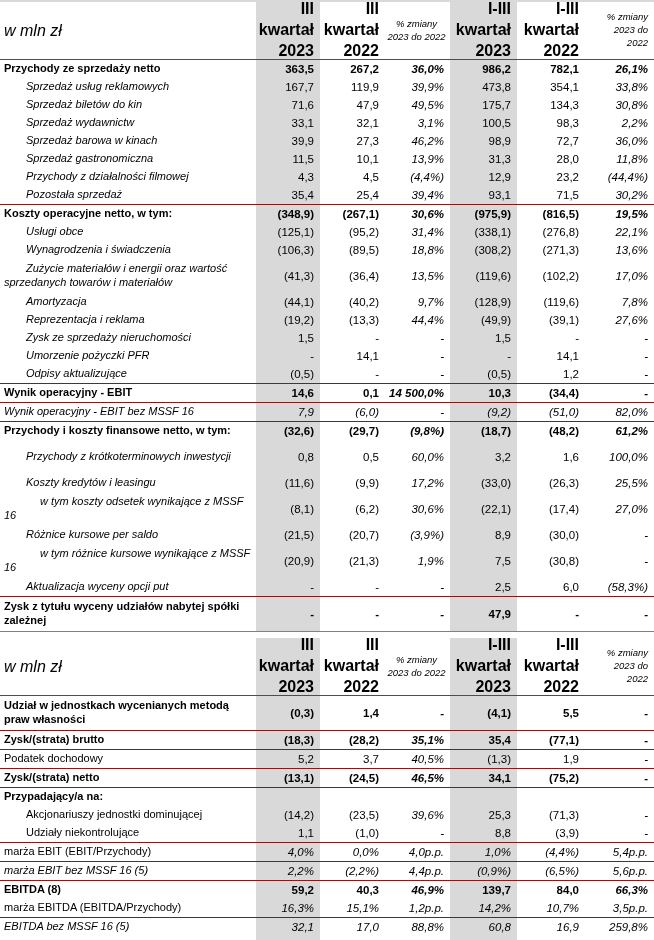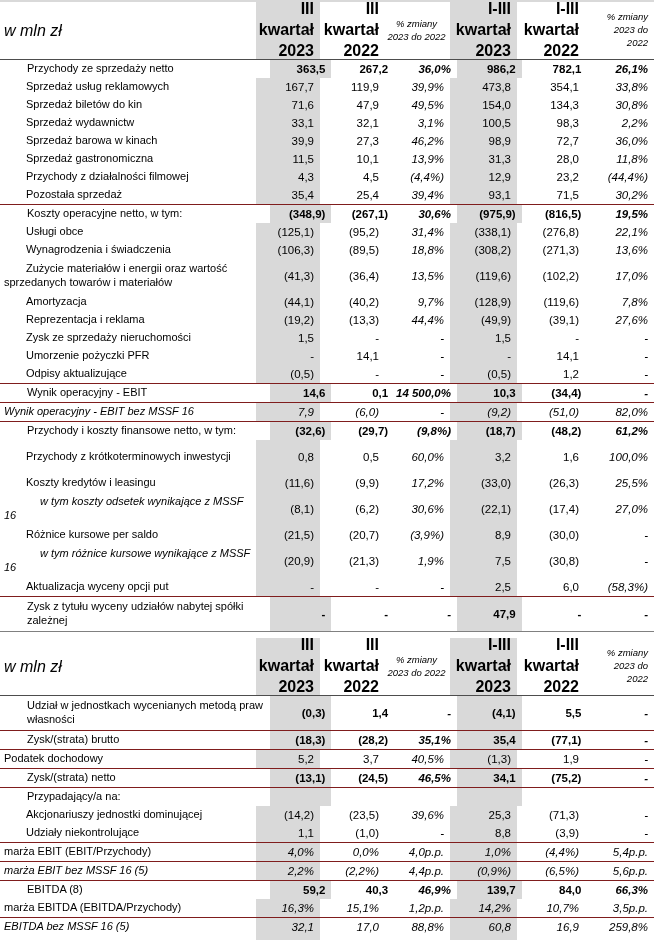--- a/index.html
+++ b/index.html
@@ -25,23 +25,23 @@
   .row.btop{border-top:1px solid #7f1d1d;}
   .lab{width:256px;box-sizing:border-box;padding-left:4px;line-height:1.25;
        display:flex;align-items:center;}
   .lab > span{display:block;width:100%;}
   .c{box-sizing:border-box;text-align:right;padding-right:6px;
      display:flex;align-items:center;justify-content:flex-end;font-size:11.5px;}
   .c.pct{font-style:italic;}
   .w1{width:64px;}.w2{width:65px;}.w3{width:65px;}
   .w4{width:67px;}.w5{width:68px;}.w6{width:69px;}
   
-  .row.section .lab{font-weight:normal;margin-left:23px;}
+  .row.section .lab{font-weight:bold;}
   .row.section .c{font-weight:bold;}
-  .row.sub .lab{}
+  .row.sub .lab{font-style:italic;}
   .row.sub .lab > span{text-indent:22px;}
   .row.sub2 .lab{font-style:italic;}
   .row.sub2 .lab > span{text-indent:36px;}
   .row.plainind .lab > span{text-indent:22px;}
   .row.italicrow .lab,.row.italicrow .c{font-style:italic;}
   .row.marza .c{font-style:italic;}
 </style>
 </head>
 <body>
 
@@ -101,21 +101,21 @@
         <div class="c w5">354,1</div>
         <div class="c w6 pct">33,8%</div>
       </div>
       <div class="row sub">
         <div class="lab">
           <span>Sprzedaż biletów do kin</span>
         </div>
         <div class="c w1 gcol">71,6</div>
         <div class="c w2">47,9</div>
         <div class="c w3 pct">49,5%</div>
-        <div class="c w4 gcol">154,0</div>
+        <div class="c w4 gcol">175,7</div>
         <div class="c w5">134,3</div>
         <div class="c w6 pct">30,8%</div>
       </div>
       <div class="row sub">
         <div class="lab">
           <span>Sprzedaż wydawnictw</span>
         </div>
         <div class="c w1 gcol">33,1</div>
         <div class="c w2">32,1</div>
         <div class="c w3 pct">3,1%</div>

